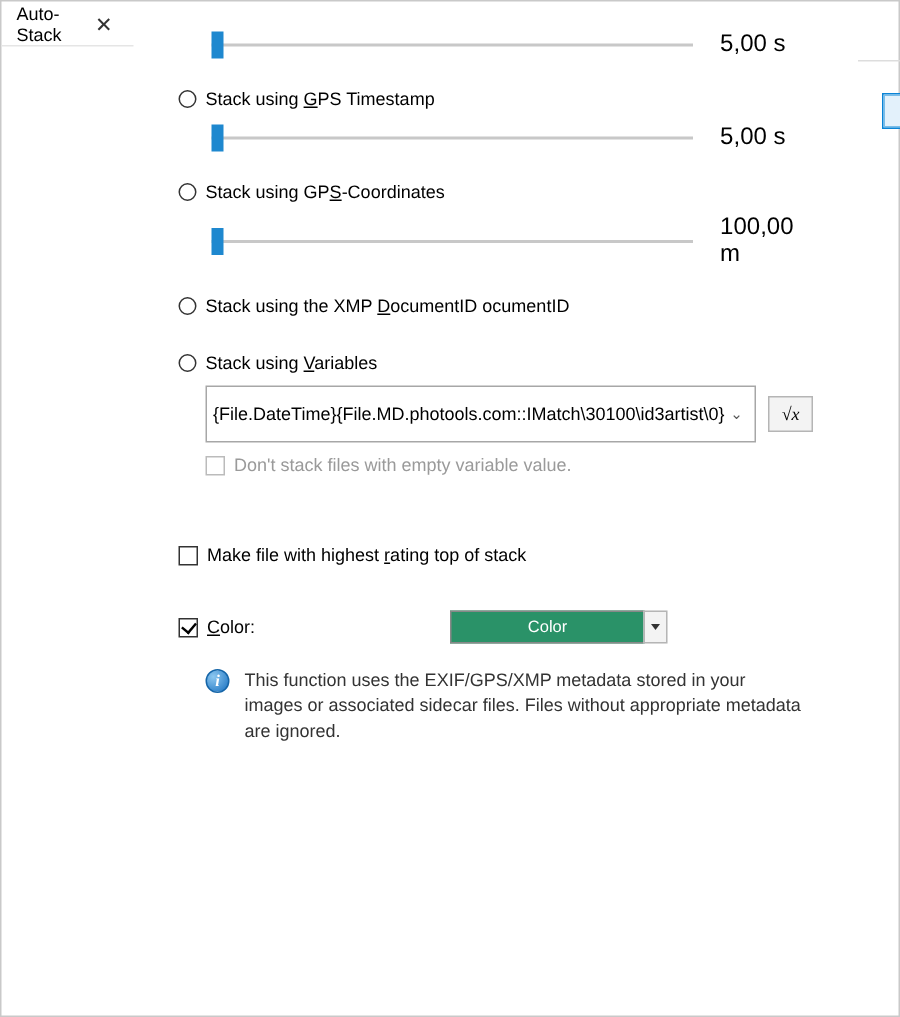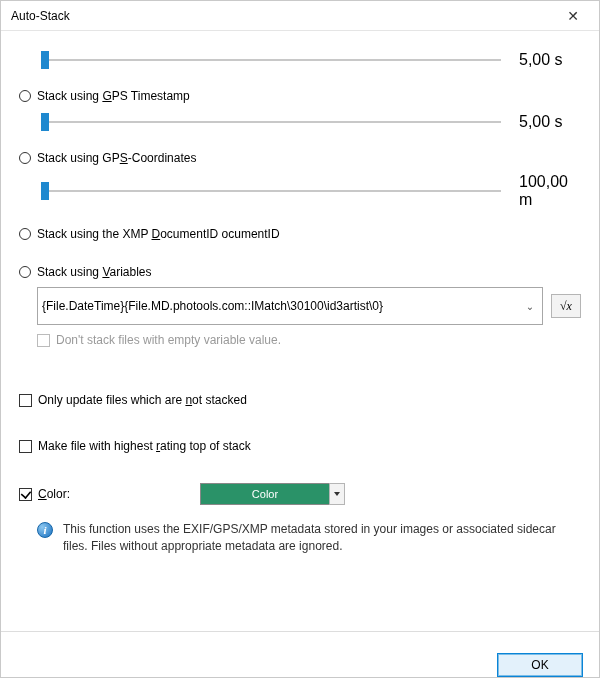--- a/index.html
+++ b/index.html
@@ -9,21 +9,22 @@
     font-size: 12px;
     background: #fff;
     color: #000;
   }
   .window {
     width: 600px;
     height: 678px;
     border: 1px solid #c9c9c9;
     background: #fff;
     display: flex;
-    flex-direction: column;
+    flex-direction: row;
+    gap: 12px;
   }
   .titlebar {
     height: 30px;
     display: flex;
     align-items: center;
     justify-content: space-between;
     padding: 0 4px 0 10px;
     border-bottom: 1px solid #e5e5e5;
   }
   .titlebar .title { font-size: 12px; }
@@ -322,26 +323,20 @@
         <span>√x</span>
       </div>
     </div>
     <div class="checkbox-row indent-18" style="margin-top:6px;">
       <div class="checkbox disabled"></div>
       <span class="disabled-text">Don't stack files with empty variable value.</span>
     </div>
 
     <div class="gap-md"></div>
 
-    <div class="checkbox-row">
-      <div class="checkbox"></div>
-      <span>
-        <span>Only update files which are </span><u class="accel">n</u><span>ot stacked</span>
-      </span>
-    </div>
 
     <div class="checkbox-row">
       <div class="checkbox"></div>
       <span>
         <span>Make file with highest </span><u class="accel">r</u><span>ating top of stack</span>
       </span>
     </div>
 
     <div class="gap-md"></div>
 

